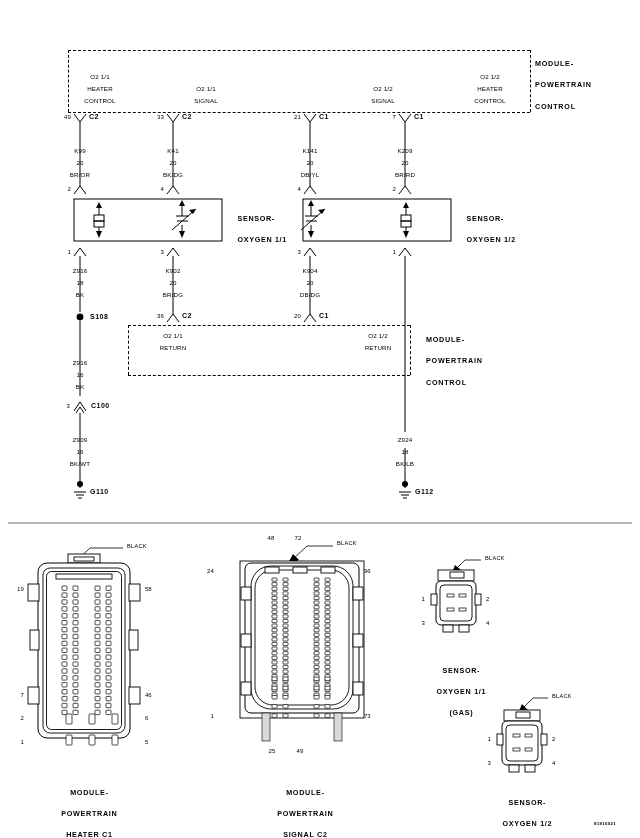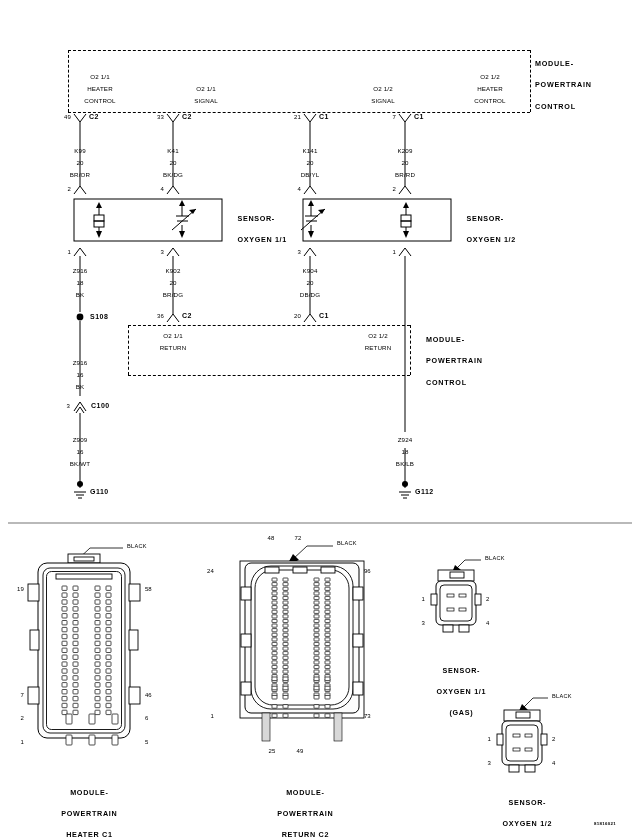--- a/index.html
+++ b/index.html
@@ -554,21 +554,21 @@
   <div class="t pin lbl-r" style="left:214px;top:568px;">24</div>
   <div class="t pin lbl-r" style="left:214px;top:713px;">1</div>
   <div class="t pin" style="left:364px;top:568px;">96</div>
   <div class="t pin" style="left:364px;top:713px;">73</div>
   <div class="t pin lbl-c" style="left:272px;top:748px;">25</div>
   <div class="t pin lbl-c" style="left:300px;top:748px;">49</div>
 
   <div class="t conn-title" style="left:300px;top:778px;">
     <span>MODULE-</span><br>
     <span>POWERTRAIN</span><br>
-    <span>RETURN C2</span><br>
+    <span>SIGNAL C2</span><br>
     
   </div>
 
   <svg style="left:0;top:0;width:640px;height:838px;">
     <line class="thin" x1="481" y1="560" x2="465" y2="560"></line>
     <line class="thin" x1="465" y1="560" x2="455" y2="570"></line>
     <path class="fill" d="M450,578 L461,570 L455,565 Z"></path>
 
     <rect class="shell2" x="438" y="570" width="36" height="11"></rect>
     <rect class="shell2" x="450" y="572" width="14" height="6"></rect>

